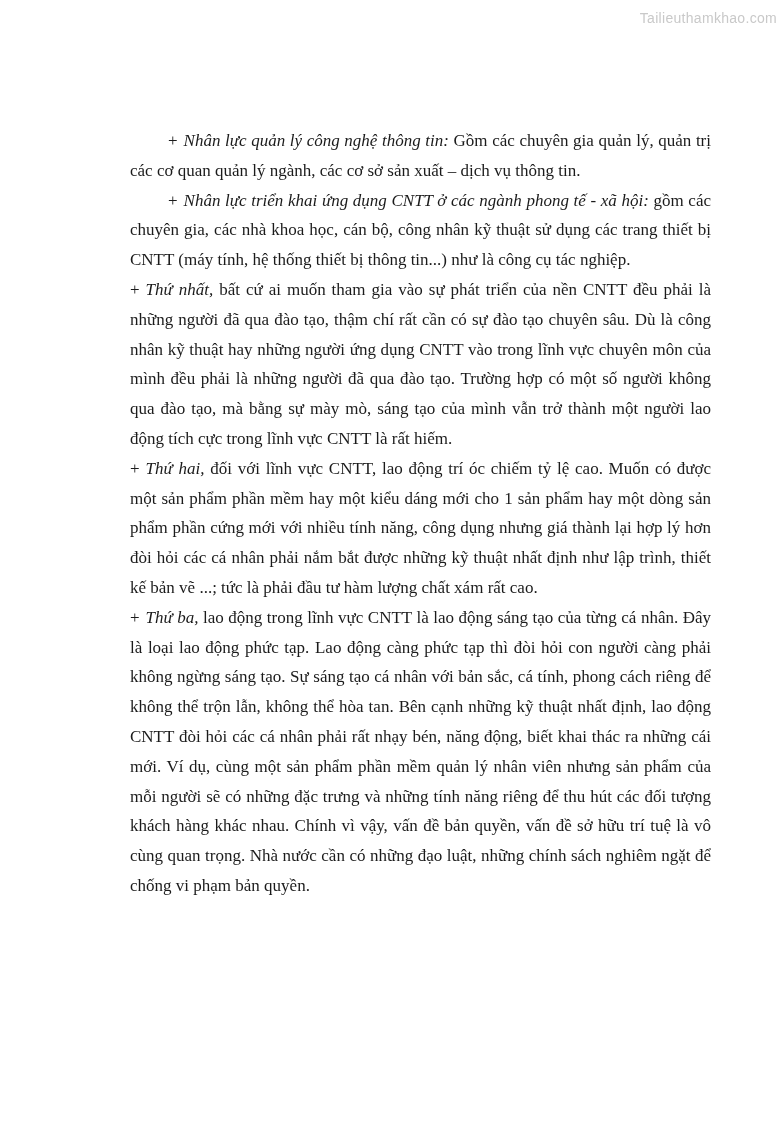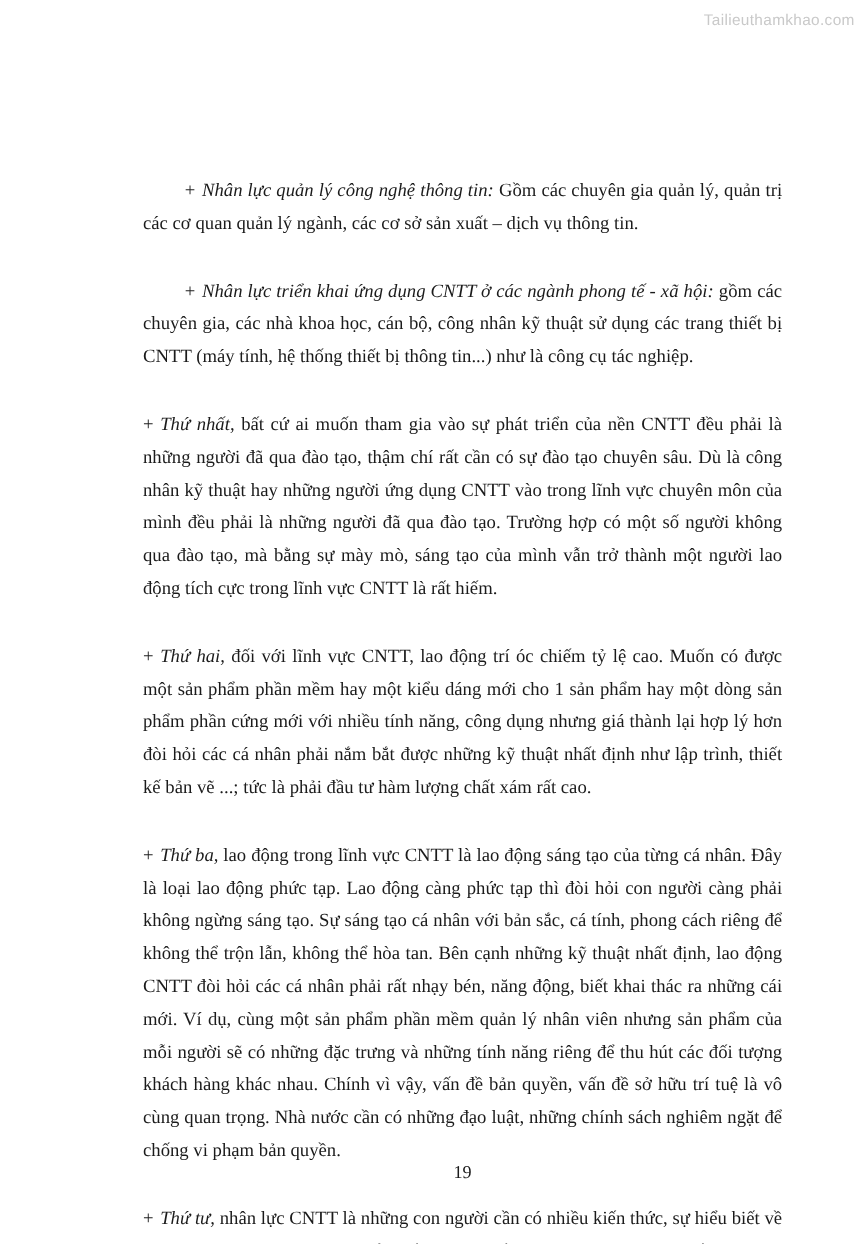--- a/index.html
+++ b/index.html
@@ -26,21 +26,21 @@
   }
   .content {
     position: absolute;
     left: 130px;
     top: 126px;
     width: 581px;
     font-size: 17px;
     line-height: 29.8px;
     text-align: justify;
   }
-  .para { text-align: justify; margin-top: 32px; }
+  .para { text-align: justify; }
   .para .marker { margin-right: 6px; }
   .has-indent { text-indent: 38px; }
   .lead { font-style: italic; }
   .heading {
     font-weight: bold;
     padding-left: 20px;
     text-align: left;
   }
   .heading .marker { margin-right: 14px; font-weight: bold; }
   .page-number {
@@ -66,19 +66,17 @@
 
     <p class="para has-indent"><span class="marker">+</span><span class="lead">Nhân lực triển khai ứng dụng CNTT ở các ngành phong tế - xã hội:</span> <span>gồm các chuyên gia, các nhà khoa học, cán bộ, công nhân kỹ thuật sử dụng các trang thiết bị CNTT (máy tính, hệ thống thiết bị thông tin...) như là công cụ tác nghiệp.</span></p>
 
 
     <p class="para"><span class="marker">+</span><span class="lead">Thứ nhất,</span> <span>bất cứ ai muốn tham gia vào sự phát triển của nền CNTT đều phải là những người đã qua đào tạo, thậm chí rất cần có sự đào tạo chuyên sâu. Dù là công nhân kỹ thuật hay những người ứng dụng CNTT vào trong lĩnh vực chuyên môn của mình đều phải là những người đã qua đào tạo. Trường hợp có một số người không qua đào tạo, mà bằng sự mày mò, sáng tạo của mình vẫn trở thành một người lao động tích cực trong lĩnh vực CNTT là rất hiếm.</span></p>
 
     <p class="para"><span class="marker">+</span><span class="lead">Thứ hai,</span> <span>đối với lĩnh vực CNTT, lao động trí óc chiếm tỷ lệ cao. Muốn có được một sản phẩm phần mềm hay một kiểu dáng mới cho 1 sản phẩm hay một dòng sản phẩm phần cứng mới với nhiều tính năng, công dụng nhưng giá thành lại hợp lý hơn đòi hỏi các cá nhân phải nắm bắt được những kỹ thuật nhất định như lập trình, thiết kế bản vẽ ...; tức là phải đầu tư hàm lượng chất xám rất cao.</span></p>
 
     <p class="para"><span class="marker">+</span><span class="lead">Thứ ba,</span> <span>lao động trong lĩnh vực CNTT là lao động sáng tạo của từng cá nhân. Đây là loại lao động phức tạp. Lao động càng phức tạp thì đòi hỏi con người càng phải không ngừng sáng tạo. Sự sáng tạo cá nhân với bản sắc, cá tính, phong cách riêng để không thể trộn lẫn, không thể hòa tan. Bên cạnh những kỹ thuật nhất định, lao động CNTT đòi hỏi các cá nhân phải rất nhạy bén, năng động, biết khai thác ra những cái mới. Ví dụ, cùng một sản phẩm phần mềm quản lý nhân viên nhưng sản phẩm của mỗi người sẽ có những đặc trưng và những tính năng riêng để thu hút các đối tượng khách hàng khác nhau. Chính vì vậy, vấn đề bản quyền, vấn đề sở hữu trí tuệ là vô cùng quan trọng. Nhà nước cần có những đạo luật, những chính sách nghiêm ngặt để chống vi phạm bản quyền.</span></p>
 
-    <p class="para"><span class="marker">+</span><span class="lead">Thứ tư,</span> <span>nhân lực CNTT là những con người cần có nhiều kiến thức, sự hiểu biết về các ngành khoa học khác và hiểu biết sâu rộng về các lĩnh vực trong đời sống</span></p>
 
   </div>
 
-  <div class="page-number">19</div>
 
 </div>
 
 </body></html>

